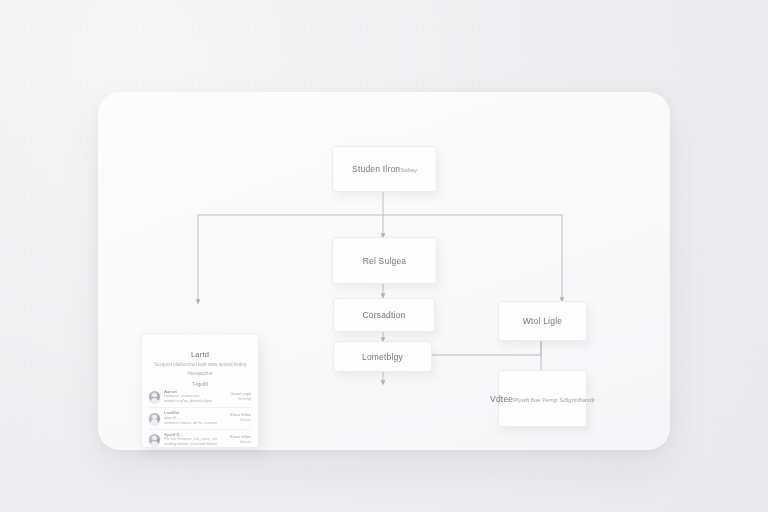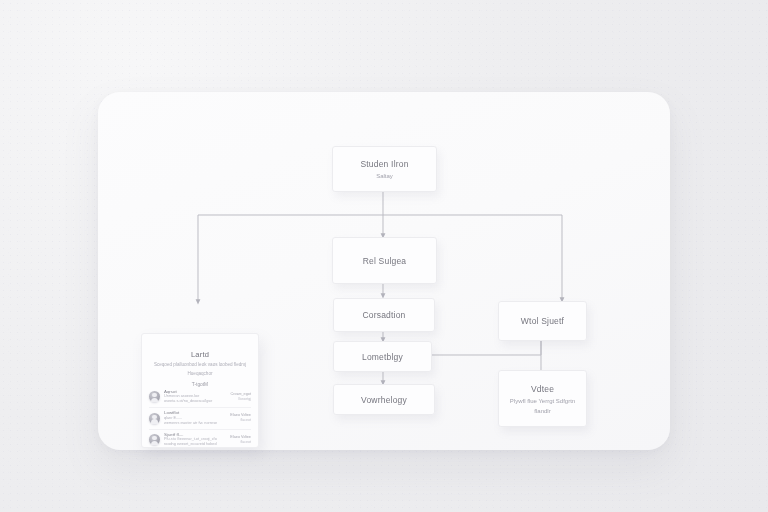--- a/index.html
+++ b/index.html
@@ -35,21 +35,21 @@
     background-size:6px 6px;}
   svg.lines{position:absolute;left:0;top:0;width:768px;height:512px;overflow:visible;}
 
   
   .node{
     position:absolute;
     background:#fdfdfe;
     border:1px solid #ececef;
     border-radius:3px;
     box-shadow:3px 5px 9px rgba(140,140,160,.10);
-    display:flex;flex-direction:column;align-items:center;justify-content:center;
+    display:flex;flex-direction:row;align-items:center;justify-content:center;
     text-align:center;
     color:#7c7c86;
     filter:blur(.45px);
   }
   .node .t{
     font-size:8.5px;letter-spacing:.2px;line-height:12px;
     color:#76767f;filter:blur(.5px);
     white-space:nowrap;
   }
   .node .s{
@@ -148,26 +148,23 @@
 
 
   <div class="node" style="left:333px;top:298px;width:100px;height:32px;">
     <div class="t">Corsadtion</div>
   </div>
 
   <div class="node" style="left:333px;top:341px;width:97px;height:29px;">
     <div class="t">Lometblgy</div>
   </div>
 
-  <div class="node" style="left:333px;top:384px;width:100px;height:29px;">
-    <div class="t">Vowrhelogy</div>
-  </div>
 
   <div class="node" style="left:498px;top:301px;width:87px;height:38px;">
-    <div class="t">Wtol Sjuetf</div>
+    <div class="t">Wtol Ligle</div>
   </div>
 
   <div class="node" style="left:498px;top:370px;width:87px;height:55px;">
     <div class="t">Vdtee</div>
     <div class="s">Plywfl flue Yerrgt Sdfgrtn</div>
     <div class="s">flandlr</div>
   </div>
 
   <div id="detail">
     <div class="dtitle">Lartd</div>

